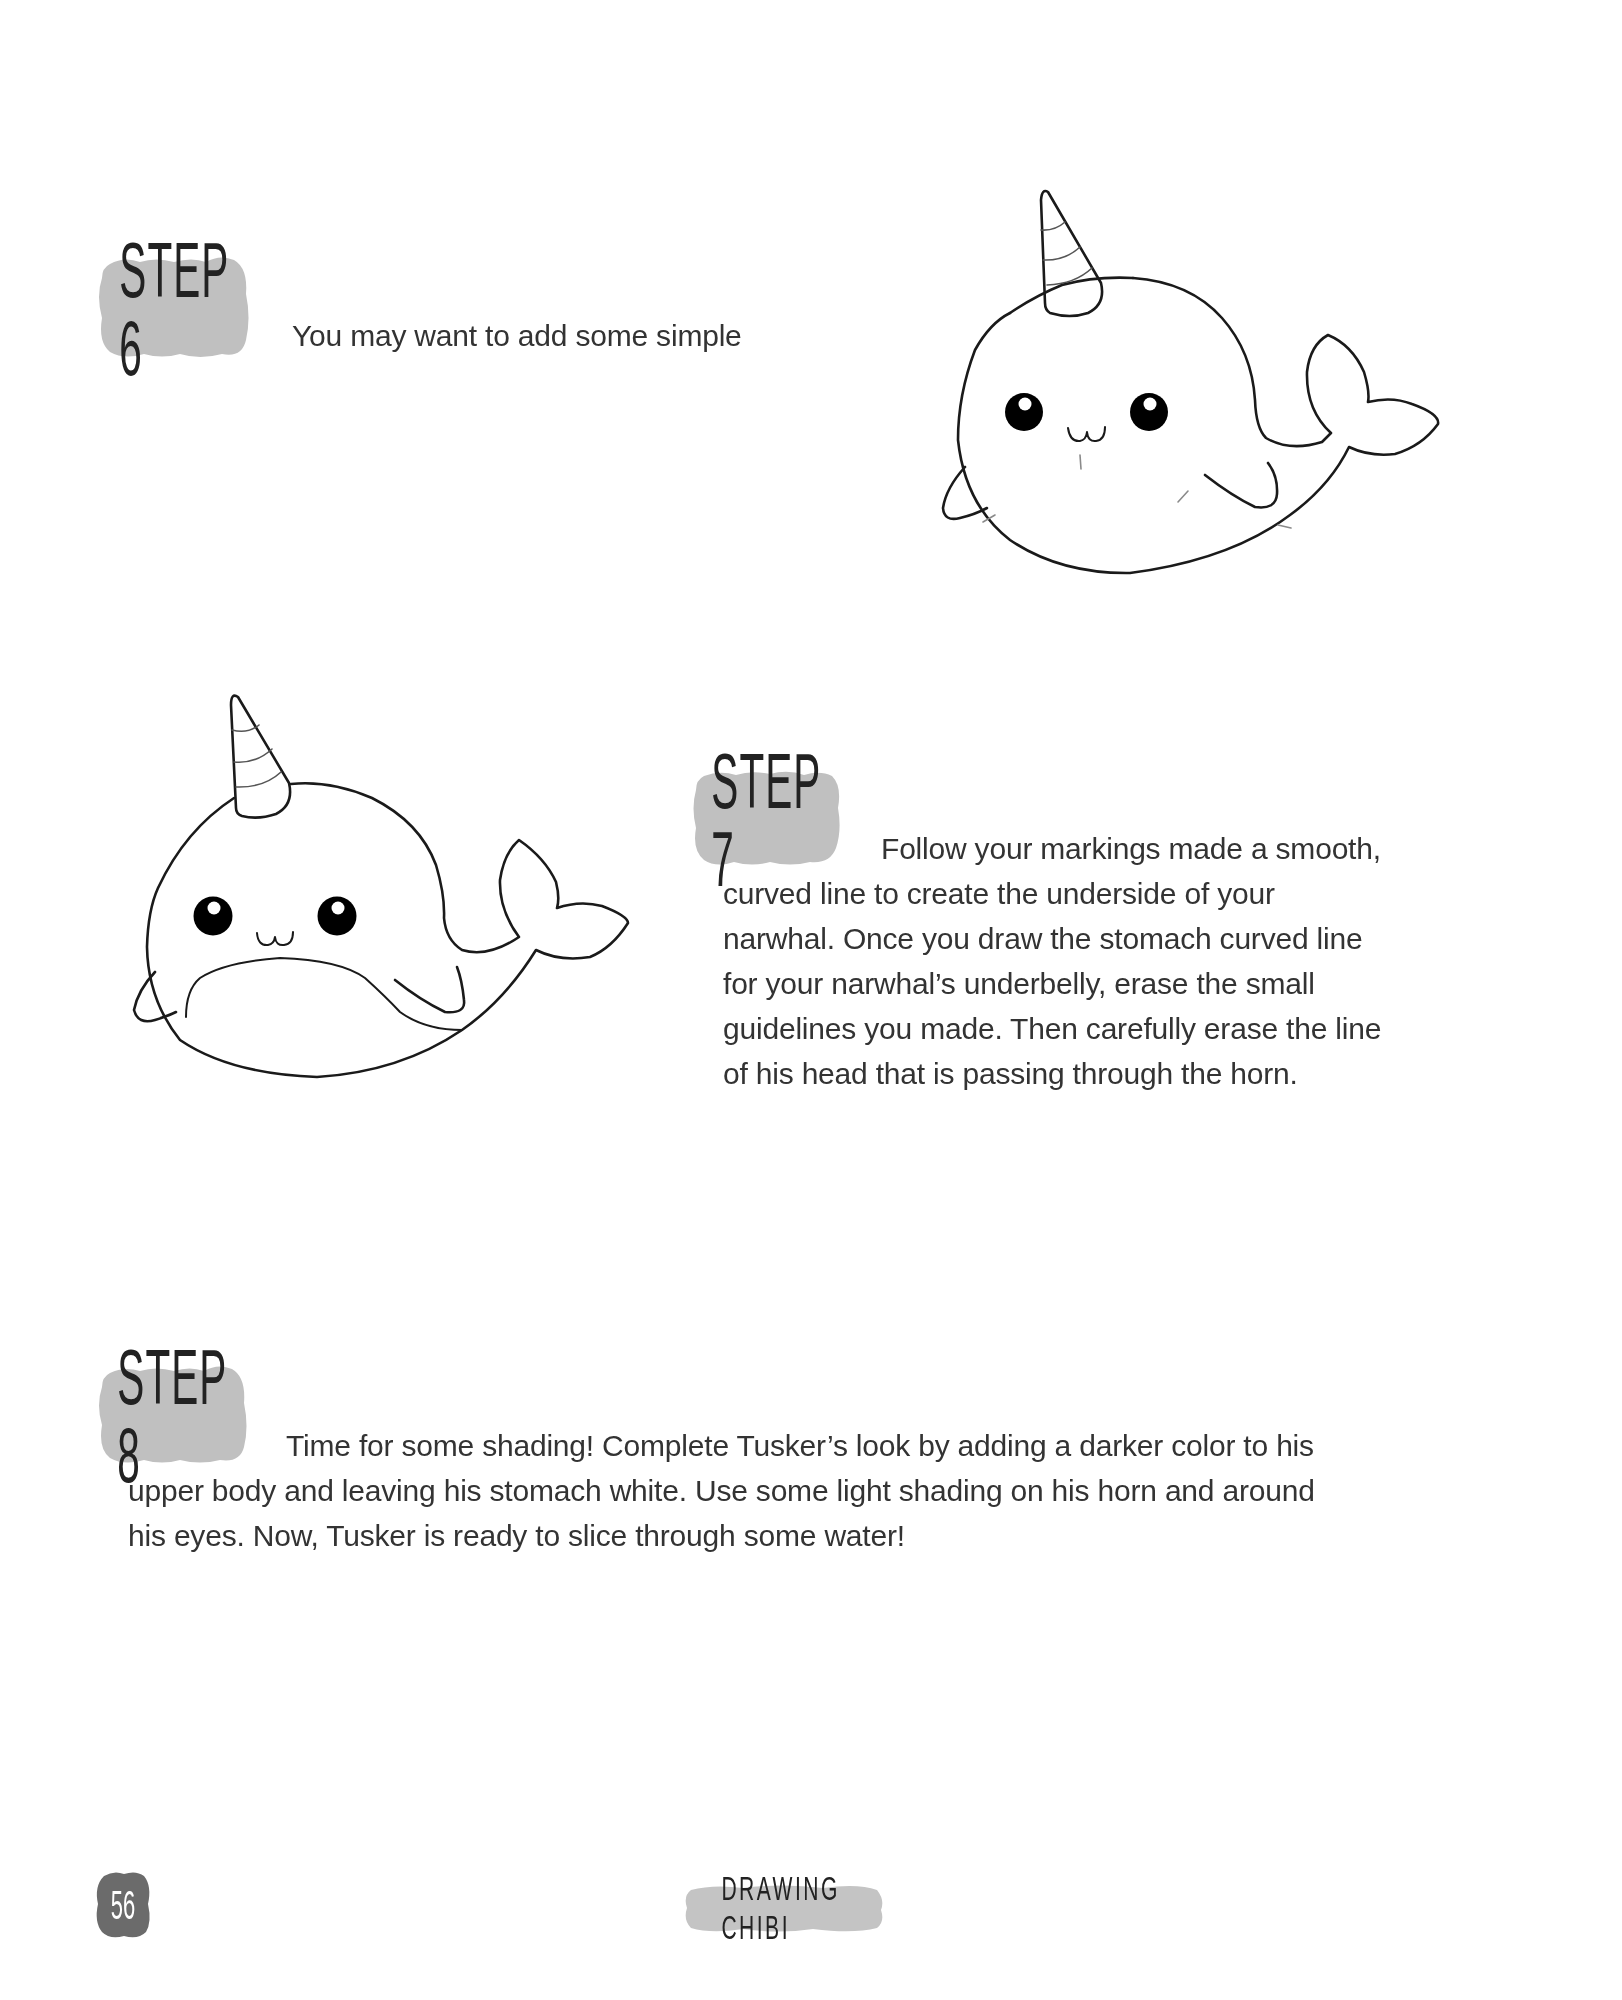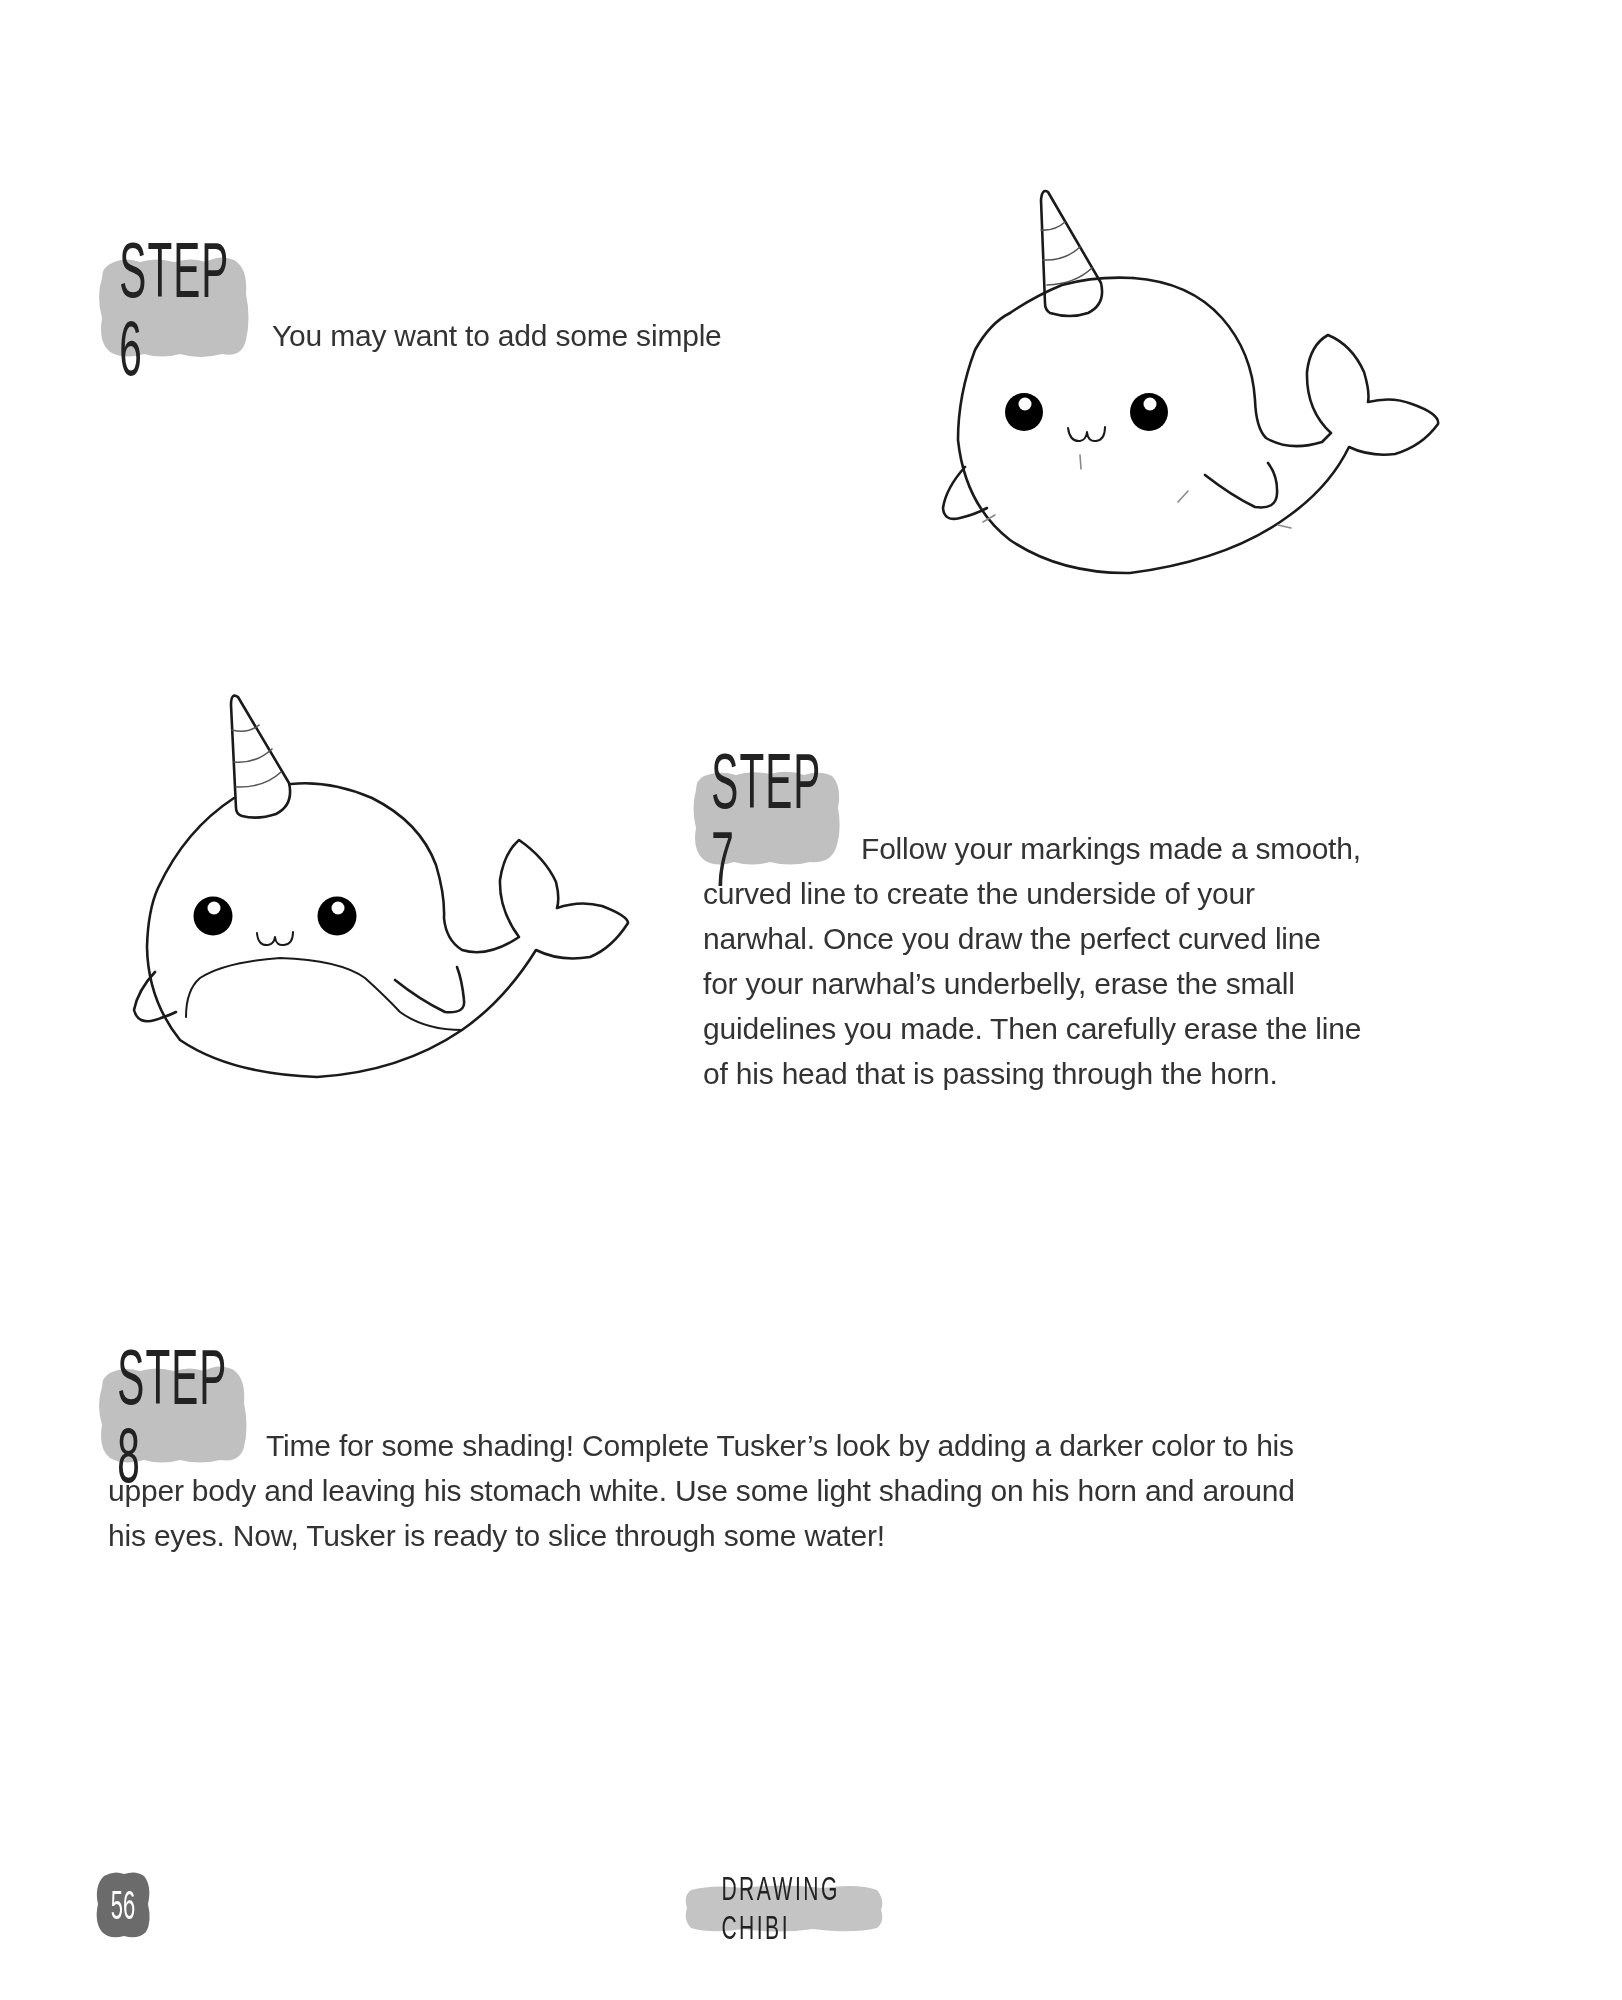--- a/index.html
+++ b/index.html
@@ -12,20 +12,21 @@
     position: absolute; left: 0; top: 0; width: 100%; height: 100%;
     display: flex; align-items: center; justify-content: center;
     font-family: "Liberation Sans Narrow", "Liberation Sans", sans-serif;
     font-weight: 400; color: #222222; letter-spacing: 2px;
     transform: scaleX(0.52); transform-origin: center;
     font-size: 78px; line-height: 1; padding-top: 4px; box-sizing: border-box;
   }
   .para {
     position: absolute; font-size: 30px; line-height: 45px; color: #333333;
     letter-spacing: -0.2px;
+    margin-left: 20px;
   }
   .drawing svg { position: absolute; left: 0; top: 0; overflow: visible; }
   .footer-badge { position: absolute; }
   .footer-label {
     position: absolute; left: 0; top: 0; width: 100%; height: 100%;
     display: flex; align-items: center; justify-content: center;
     font-family: "Liberation Sans Narrow", "Liberation Sans", sans-serif;
   }
 </style>
 </head>
@@ -103,21 +104,21 @@
 <div class="step-badge" style="left:690px; top:768px; width:152px; height:100px;">
   <svg width="152" height="100" viewBox="0 0 152 100">
     <path d="M14,8 Q30,2 46,7 Q62,2 80,6 Q98,1 114,7 Q130,2 142,8 Q152,18 148,40 Q152,62 146,80 Q140,96 120,94 Q100,99 80,94 Q62,99 44,94 Q26,100 14,92 Q2,82 6,60 Q1,40 6,22 Q6,12 14,8 Z" fill="#c0c0c0"></path>
   </svg>
   <div class="step-label">STEP 7</div>
 </div>
 
 <div class="para" style="left:703px; top:826px; width:760px;">
   <div style="padding-left:158px;">Follow your markings made a smooth,</div>
   <div>curved line to create the underside of your</div>
-  <div>narwhal. Once you draw the perfect curved line</div>
+  <div>narwhal. Once you draw the stomach curved line</div>
   <div>for your narwhal’s underbelly, erase the small</div>
   <div>guidelines you made. Then carefully erase the line</div>
   <div>of his head that is passing through the horn.</div>
 </div>
 
 <div class="step-badge" style="left:96px; top:1363px; width:152px; height:102px;">
   <svg width="152" height="102" viewBox="0 0 152 102">
     <path d="M14,10 Q28,3 44,8 Q60,3 78,8 Q94,3 108,8 Q122,0 136,6 Q150,14 148,40 Q153,64 148,84 Q144,100 124,97 Q104,102 84,97 Q66,102 48,97 Q28,103 14,95 Q2,86 6,62 Q0,42 6,24 Q6,14 14,10 Z" fill="#c0c0c0"></path>
   </svg>
   <div class="step-label">STEP 8</div>

